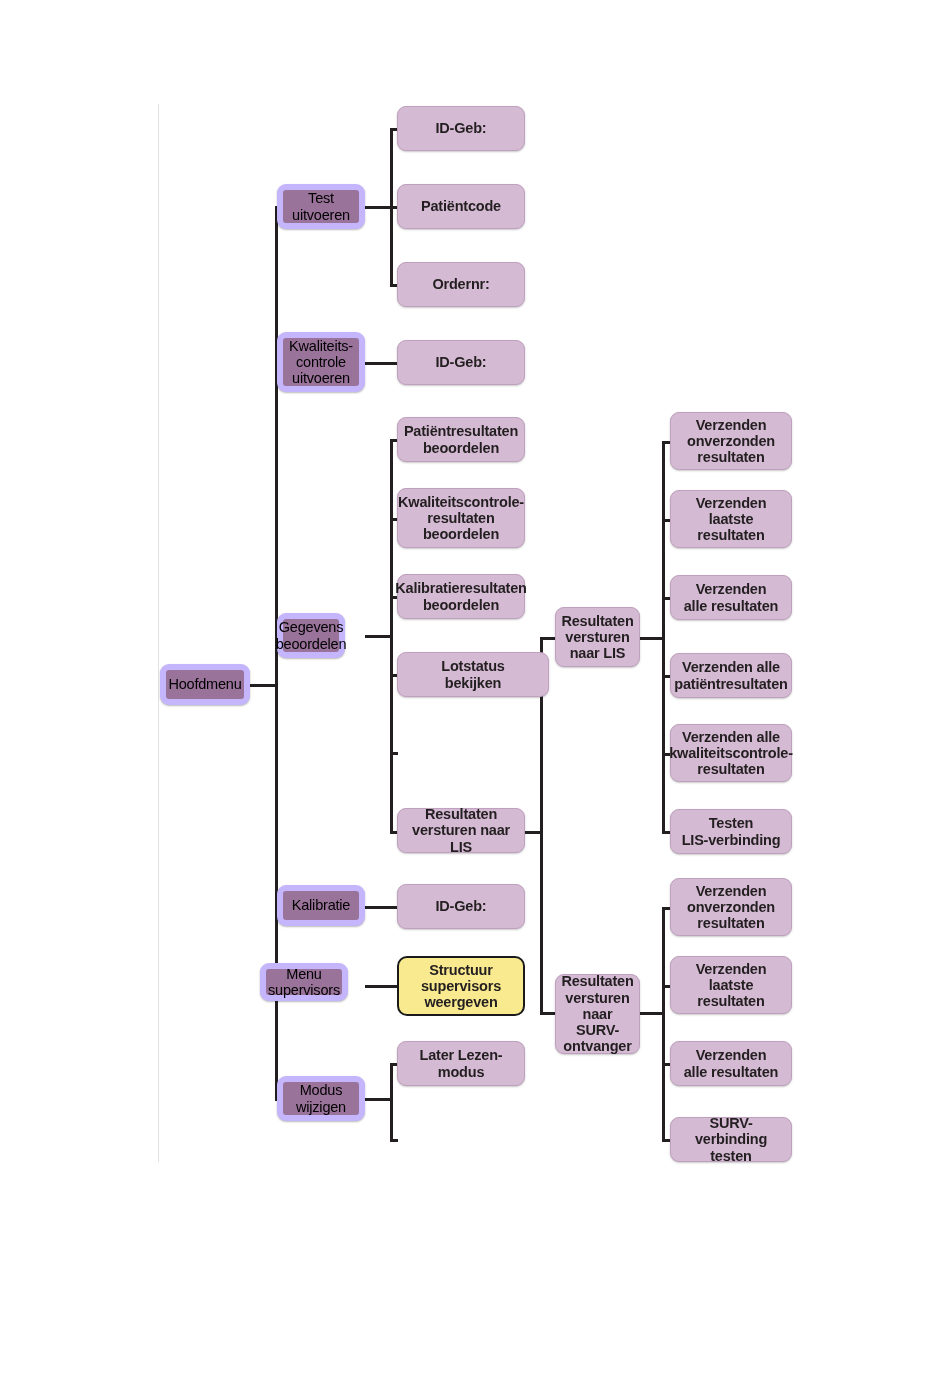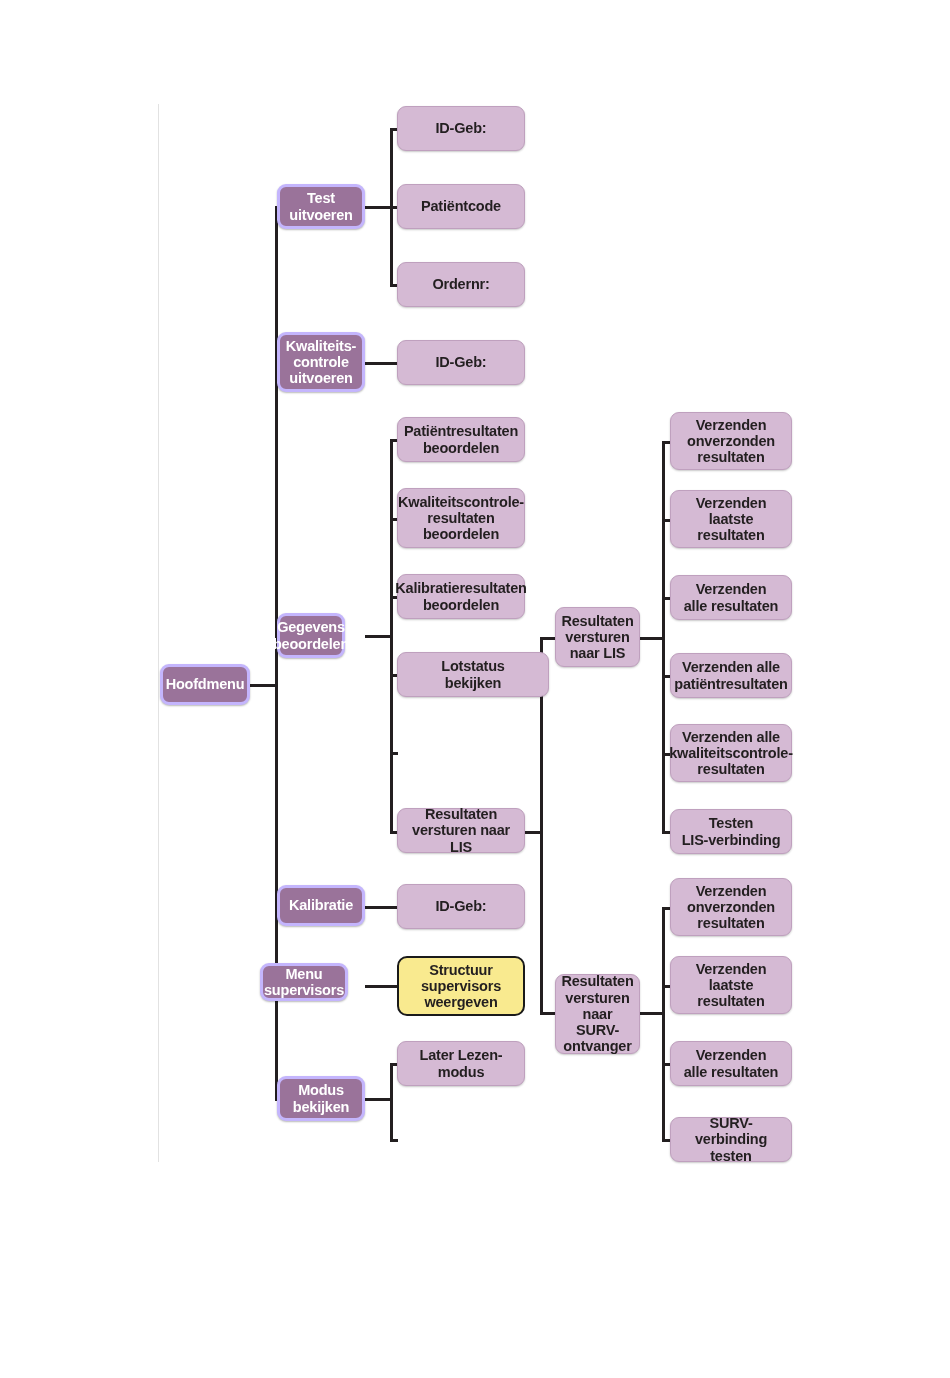--- a/index.html
+++ b/index.html
@@ -47,23 +47,23 @@
   }
   .node .lbl {
     display: block;
     padding: 0 5px;
     white-space: pre-line;
   }
 
   
   .node.dark {
     background: #9a739a;
-    border: 3px solid #c4b5fd;
-    color: #ffffff;
-    font-weight: bold;
+    border: 6px solid #c4b5fd;
+    color: #000000;
+    font-weight: normal;
     font-size: 14.5px;
     box-shadow: 0 1px 2px rgba(0,0,0,0.28);
   }
   
   .node.light {
     background: #d5bad4;
     border: 1px solid #bfa0be;
     color: #231f20;
     font-weight: bold;
     font-size: 14.5px;
@@ -170,21 +170,21 @@
     <span class="lbl">Kalibratie</span>
   </div>
 
   <div class="node dark" style="left:260px; top:963px; width:88px; height:38px;">
     <span class="lbl">Menu
 supervisors</span>
   </div>
 
   <div class="node dark" style="left:277px; top:1076px; width:88px; height:45px;">
     <span class="lbl">Modus
-bekijken</span>
+wijzigen</span>
   </div>
 
   <div class="node light" style="left:397px; top:106px; width:128px; height:45px;">
     <span class="lbl">ID-Geb:</span>
   </div>
   <div class="node light" style="left:397px; top:184px; width:128px; height:45px;">
     <span class="lbl">Patiëntcode</span>
   </div>
   <div class="node light" style="left:397px; top:262px; width:128px; height:45px;">
     <span class="lbl">Ordernr:</span>

